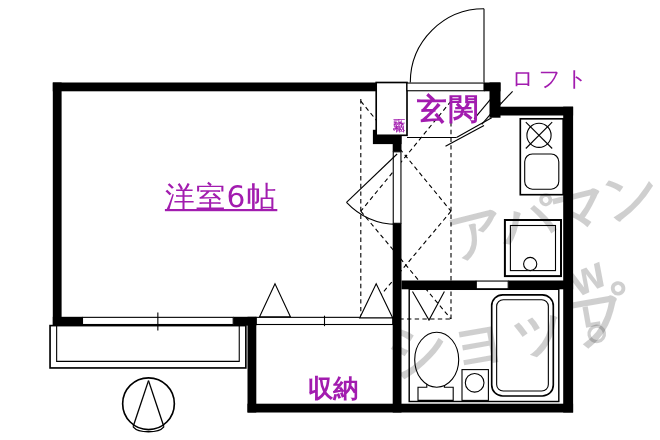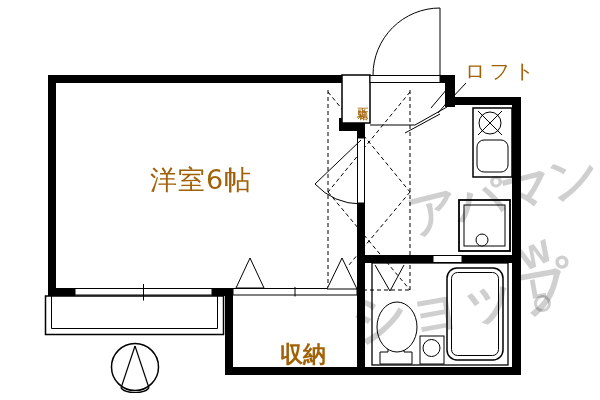--- a/index.html
+++ b/index.html
@@ -1,22 +1,22 @@
 <!DOCTYPE html>
 <html><head>
 <meta charset="utf-8">
 <style>
   html,body{margin:0;padding:0;background:#fff;}
   #stage{
     position:relative;width:600px;height:400px;background:#ffffff;overflow:hidden;
     font-family:"DejaVu Sans","Liberation Sans",sans-serif;
   }
   #plan-svg{position:absolute;left:0;top:0;}
-  .label{position:absolute;color:#a16207;line-height:1;white-space:nowrap;}
-  .label-room{left:136px;top:166px;width:130px;text-align:center;font-size:27px;font-weight:500;letter-spacing:1px;}
+  .label{position:absolute;color:#a21caf;line-height:1;white-space:nowrap;}
+  .label-room{left:136px;top:166px;width:130px;text-align:center;font-size:27px;font-weight:500;letter-spacing:1px;text-decoration:underline;}
   .label-storage{left:270px;top:319px;width:66px;text-align:center;font-size:23px;font-weight:600;margin-top:24px;}
   .label-entrance{left:374px;top:86px;width:68px;text-align:center;font-size:27px;font-weight:600;letter-spacing:2px;}
   .label-loft{left:465px;top:61px;font-size:20px;font-weight:500;letter-spacing:4px;}
   .label-shoe{
     left:344px;top:78px;width:24px;height:44px;font-size:11px;font-weight:500;
     writing-mode:vertical-rl;text-orientation:upright;text-align:center;letter-spacing:1px;
   }
   .wm{position:absolute;color:rgba(0,0,0,0.19);font-weight:bold;pointer-events:none;}
   .wm-1{left:406px;top:162px;font-size:50px;letter-spacing:-3px;transform:rotate(-14deg);}
   .wm-2{left:350px;top:266px;font-size:56px;letter-spacing:-2px;transform:rotate(-10deg);}
@@ -146,16 +146,17 @@
   </svg>
 
   <div class="wm wm-1">アパマン</div>
   <div class="wm wm-2">ショップ</div>
   <div class="wm wm-w">W</div>
   <div class="wm wm-l">L</div>
   <div class="wm wm-ring"></div>
 
   <div class="label label-room">洋室6帖</div>
   <div class="label label-storage">収納</div>
+  <div class="label label-entrance">玄関</div>
   <div class="label label-shoe">下駄箱</div>
   <div class="label label-loft">ロフト</div>
 
 </div>
 
 </body></html>

